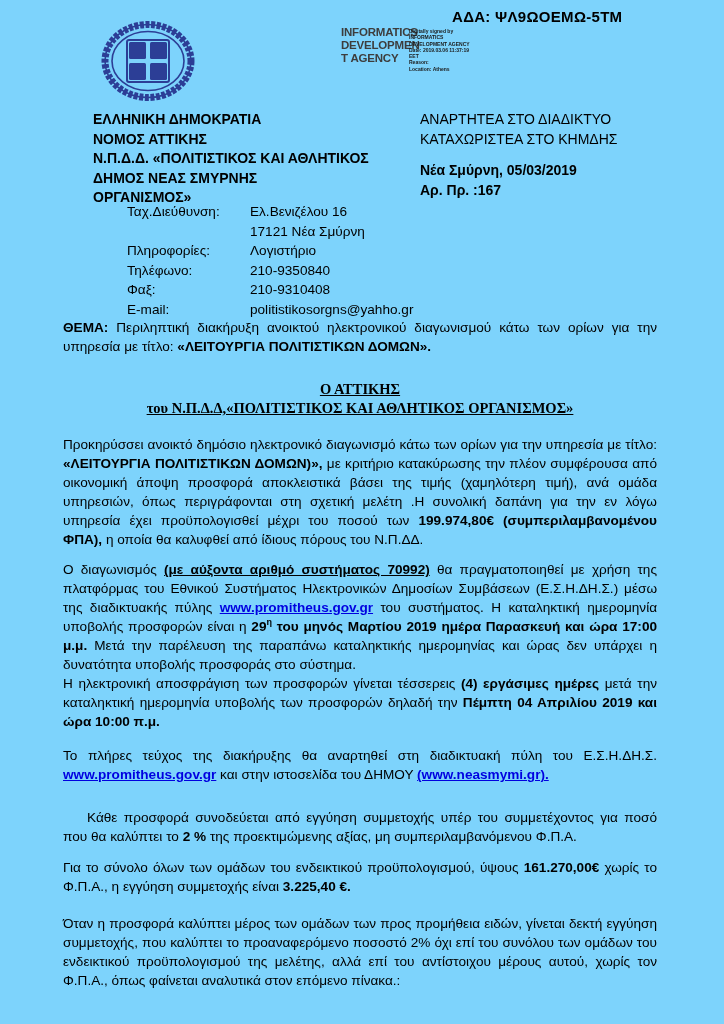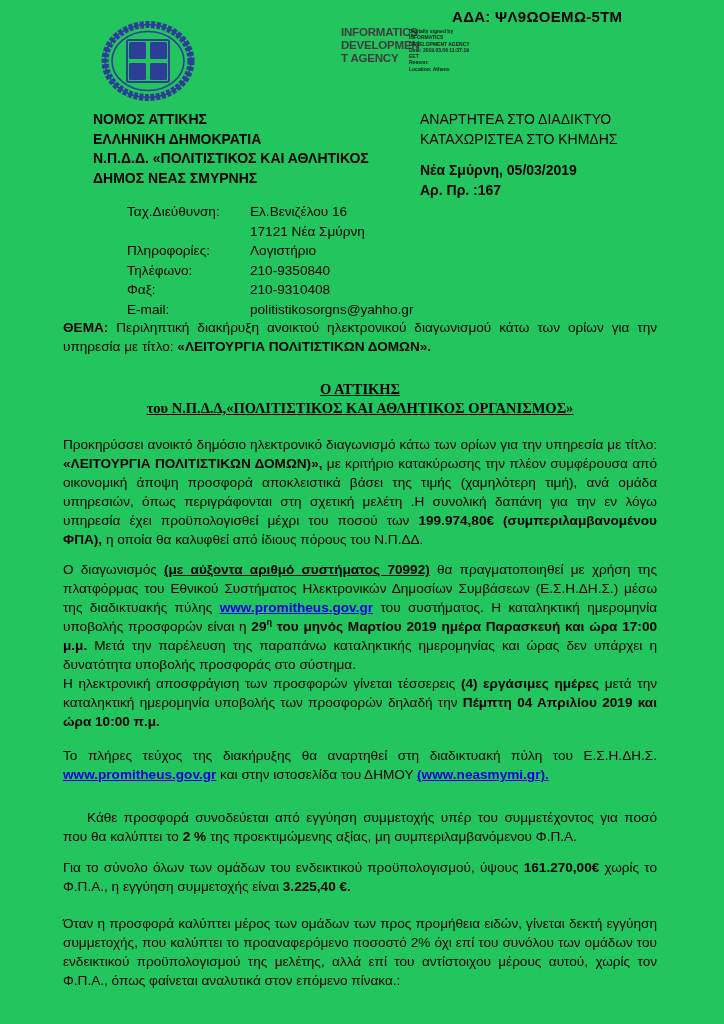--- a/index.html
+++ b/index.html
@@ -1,20 +1,20 @@
 <!DOCTYPE html>
 <html><head>
 <meta charset="utf-8">
 <style>
   html,body{margin:0;padding:0;background:#e8e8e8;}
   .page{
     position:relative;
     width:724px;height:1024px;
     margin:0 auto;
-    background:#22c55e;
+    background:#7dd3fc;
     font-family:"Liberation Sans", sans-serif;
     color:#000;
     overflow:hidden;
   }
   
   .ada{
     position:absolute;top:8px;left:452px;
     font-size:15px;font-weight:bold;letter-spacing:.3px;
     white-space:nowrap;
   }
@@ -100,24 +100,25 @@
     <div>Digitally signed by</div>
     <div>INFORMATICS</div>
     <div>DEVELOPMENT AGENCY</div>
     <div>Date: 2019.03.06 11:37:19</div>
     <div>EET</div>
     <div>Reason:</div>
     <div>Location: Athens</div>
   </div>
 
   <div class="hleft">
+    <div>ΕΛΛΗΝΙΚΗ ΔΗΜΟΚΡΑΤΙΑ</div>
     <div>ΝΟΜΟΣ ΑΤΤΙΚΗΣ</div>
-    <div>ΕΛΛΗΝΙΚΗ ΔΗΜΟΚΡΑΤΙΑ</div>
     <div>Ν.Π.Δ.Δ. «ΠΟΛΙΤΙΣΤΙΚΟΣ ΚΑΙ ΑΘΛΗΤΙΚΟΣ</div>
     <div>ΔΗΜΟΣ ΝΕΑΣ ΣΜΥΡΝΗΣ</div>
+    <div>ΟΡΓΑΝΙΣΜΟΣ»</div>
   </div>
 
   <div class="hright">
     <div>ΑΝΑΡΤΗΤΕΑ ΣΤΟ ΔΙΑΔΙΚΤΥΟ</div>
     <div>ΚΑΤΑΧΩΡΙΣΤΕΑ ΣΤΟ ΚΗΜΔΗΣ</div>
   </div>
   <div class="dateblock">
     <div>Νέα Σμύρνη, 05/03/2019</div>
     <div>Αρ. Πρ. :167</div>
   </div>

